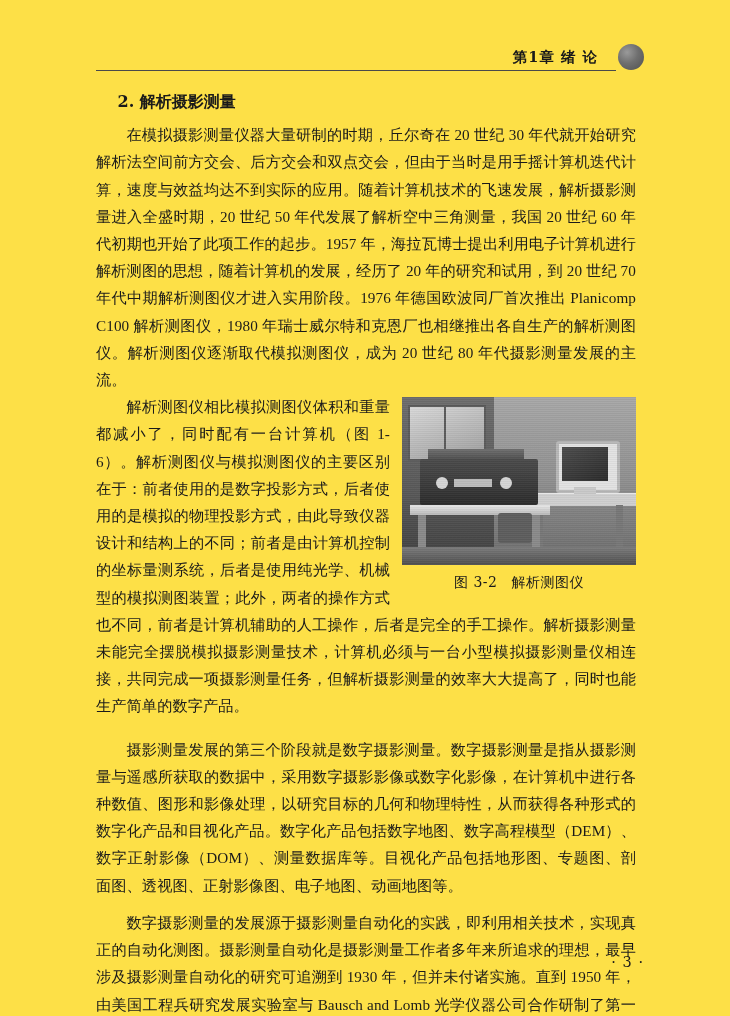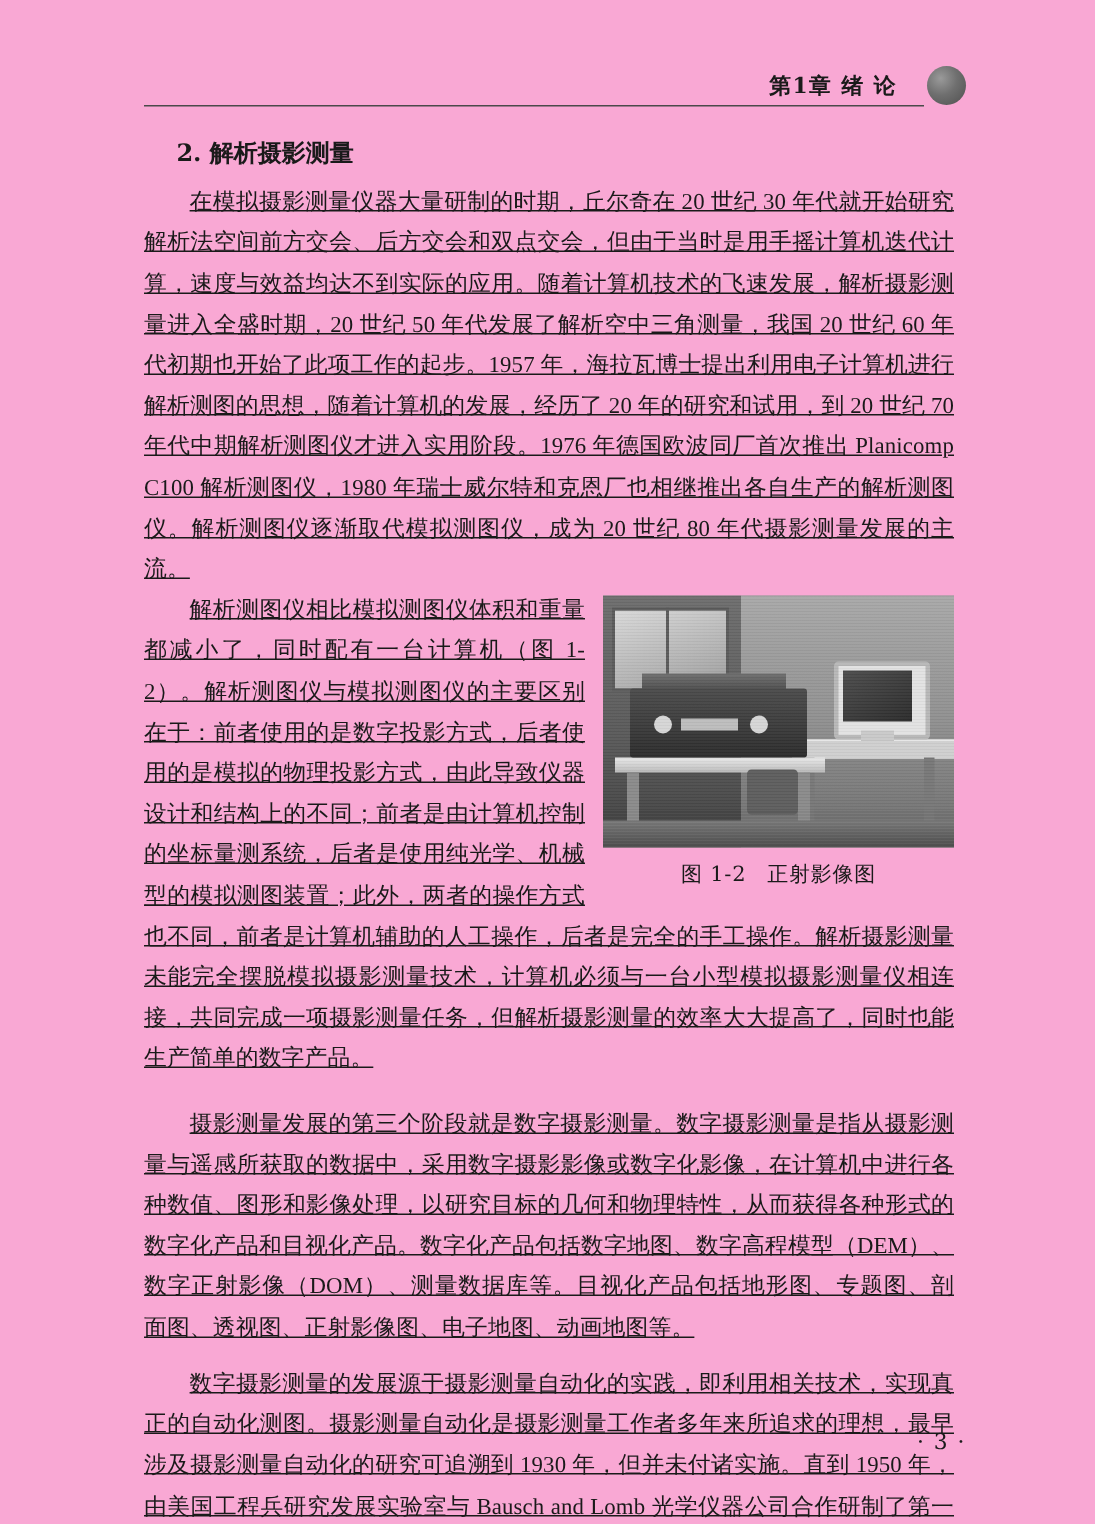--- a/index.html
+++ b/index.html
@@ -13,21 +13,21 @@
     font-family: "Liberation Serif", "DejaVu Serif", serif;
     color: #1a1a1a;
     position: relative;
     overflow: hidden;
   }
   .page {
     position: absolute;
     left: 0; top: 0;
     width: 730px;
     height: 1016px;
-    background: #f9a8d4;
+    background: #fde047;
   }
   
   .header {
     position: absolute;
     left: 96px;
     top: 44px;
     width: 548px;
     height: 34px;
   }
   .header-rule {
@@ -65,21 +65,21 @@
     width: 540px;
   }
   p {
     margin: 0 0 0 0;
     font-size: 15.2px;
     line-height: 27.2px;
     text-align: justify;
     text-justify: inter-ideograph;
     letter-spacing: 0.1px;
   }
-  .indent { text-indent: 2em; text-decoration: underline; }
+  .indent { text-indent: 2em; }
   .sec-head {
     font-size: 16px;
     font-weight: bold;
     line-height: 27.2px;
     margin: 0;
     text-indent: 1.35em;
     font-family: "DejaVu Serif", "Liberation Serif", serif;
   }
   .gap-sm { height: 6px; }
   .gap-md { height: 10px; }
@@ -234,24 +234,24 @@
           <div class="ph-instr-top"></div>
           <div class="ph-instrument"></div>
           <div class="ph-knob1"></div>
           <div class="ph-label"></div>
           <div class="ph-knob2"></div>
           <div class="ph-chair"></div>
           <div class="ph-floor"></div>
           <div class="ph-grain"></div>
         </div>
         <div class="fig-caption">
-          <span class="num">图 1-2</span><span>正射影像图</span>
+          <span class="num">图 3-2</span><span>解析测图仪</span>
         </div>
       </div>
-      <p class="indent">解析测图仪相比模拟测图仪体积和重量都减小了，同时配有一台计算机（图 1-2）。解析测图仪与模拟测图仪的主要区别在于：前者使用的是数字投影方式，后者使用的是模拟的物理投影方式，由此导致仪器设计和结构上的不同；前者是由计算机控制的坐标量测系统，后者是使用纯光学、机械型的模拟测图装置；此外，两者的操作方式也不同，前者是计算机辅助的人工操作，后者是完全的手工操作。解析摄影测量未能完全摆脱模拟摄影测量技术，计算机必须与一台小型模拟摄影测量仪相连接，共同完成一项摄影测量任务，但解析摄影测量的效率大大提高了，同时也能生产简单的数字产品。</p>
+      <p class="indent">解析测图仪相比模拟测图仪体积和重量都减小了，同时配有一台计算机（图 1-6）。解析测图仪与模拟测图仪的主要区别在于：前者使用的是数字投影方式，后者使用的是模拟的物理投影方式，由此导致仪器设计和结构上的不同；前者是由计算机控制的坐标量测系统，后者是使用纯光学、机械型的模拟测图装置；此外，两者的操作方式也不同，前者是计算机辅助的人工操作，后者是完全的手工操作。解析摄影测量未能完全摆脱模拟摄影测量技术，计算机必须与一台小型模拟摄影测量仪相连接，共同完成一项摄影测量任务，但解析摄影测量的效率大大提高了，同时也能生产简单的数字产品。</p>
     </div>
 
     <div class="gap-md"></div>
 
     <div class="gap-sm"></div>
     <p class="indent">摄影测量发展的第三个阶段就是数字摄影测量。数字摄影测量是指从摄影测量与遥感所获取的数据中，采用数字摄影影像或数字化影像，在计算机中进行各种数值、图形和影像处理，以研究目标的几何和物理特性，从而获得各种形式的数字化产品和目视化产品。数字化产品包括数字地图、数字高程模型（DEM）、数字正射影像（DOM）、测量数据库等。目视化产品包括地形图、专题图、剖面图、透视图、正射影像图、电子地图、动画地图等。</p>
     <div class="gap-md"></div>
     <p class="indent">数字摄影测量的发展源于摄影测量自动化的实践，即利用相关技术，实现真正的自动化测图。摄影测量自动化是摄影测量工作者多年来所追求的理想，最早涉及摄影测量自动化的研究可追溯到 1930 年，但并未付诸实施。直到 1950 年，由美国工程兵研究发展实验室与 Bausch and Lomb 光学仪器公司合作研制了第一台自动化摄影测量测图仪。当时这一时期，摄影测量工作者也试图将由影像灰度转换成的电信号再转变成数字信号（即数字影像），然后由电子计算机来实现摄影测量的自动化过程，美国于 20 世纪 60 年代初研制成功的 DAMC 系统就是属于这种全数字的自动化测图系统。武汉测绘科技大学王之卓教授于 1978 年提出了发展全数字自动化测图系统的设想方案，并</p>
   </div>
 

